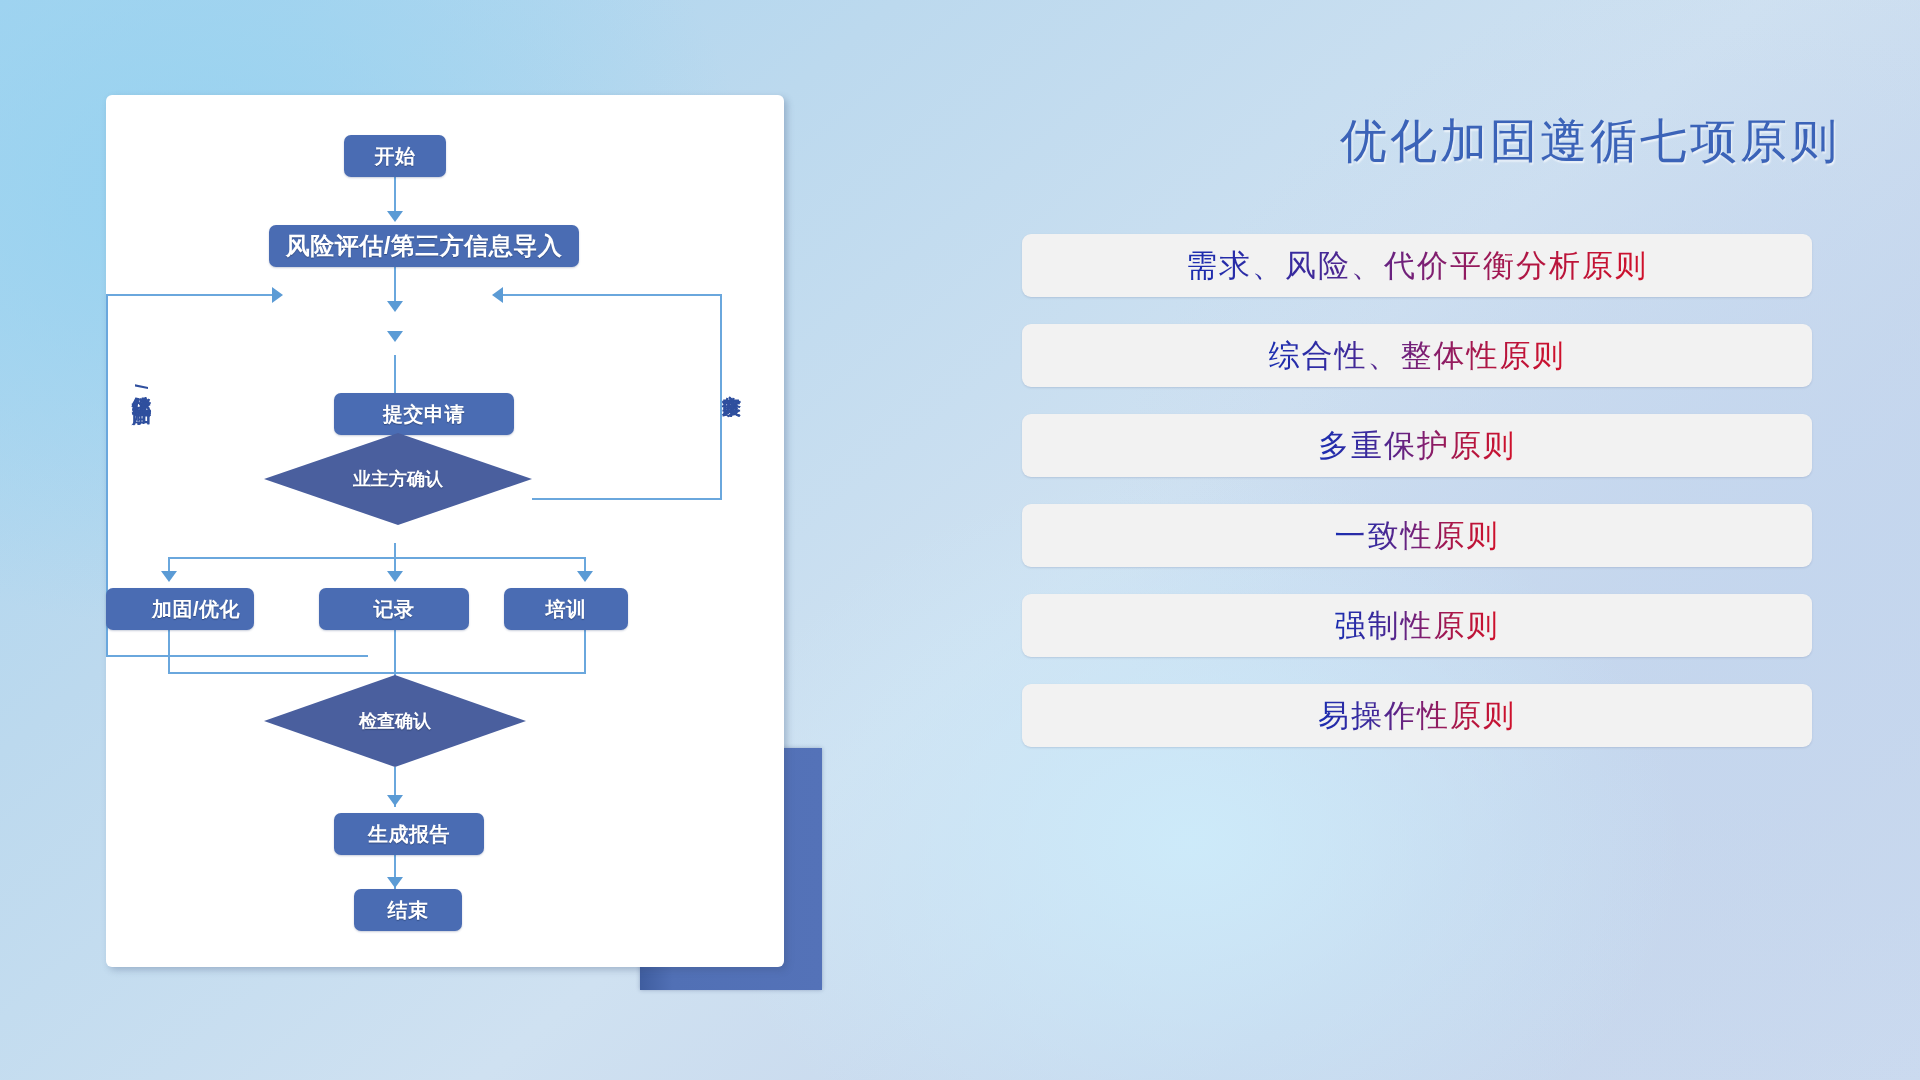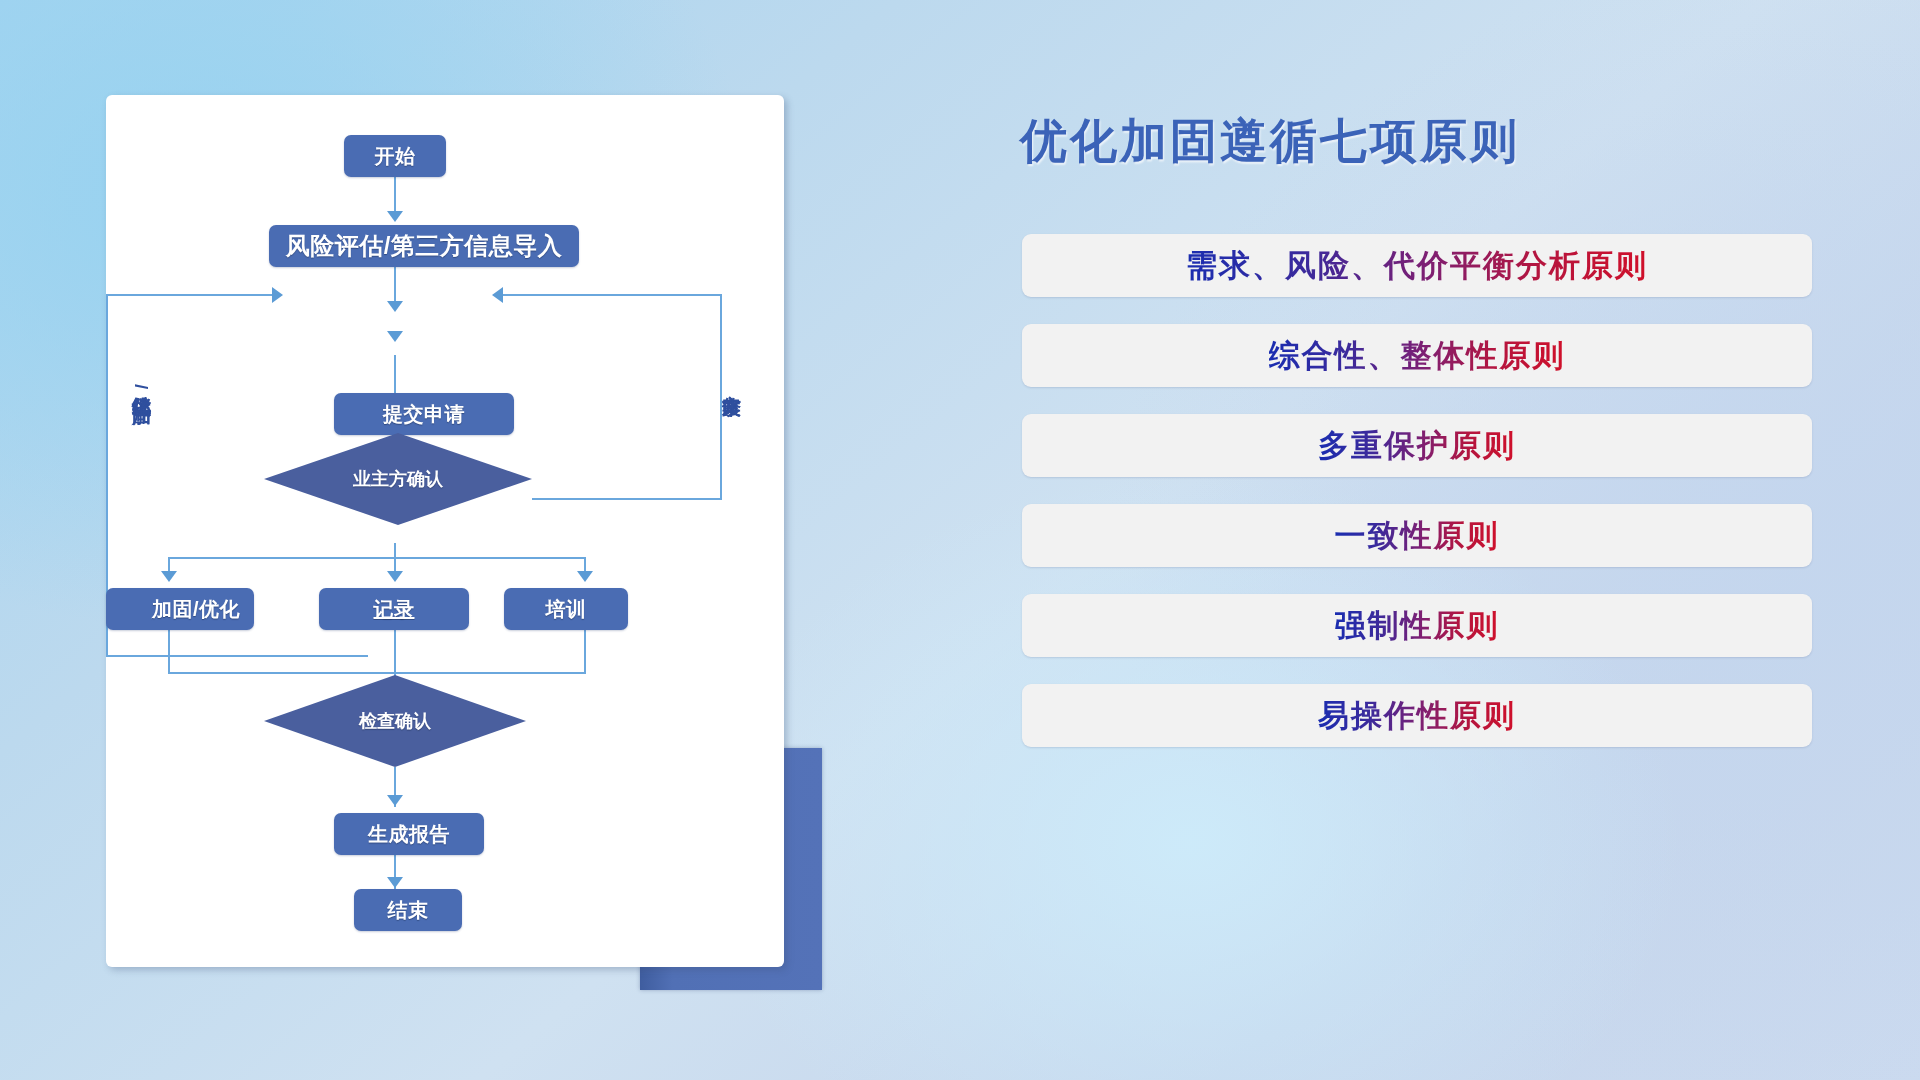--- a/index.html
+++ b/index.html
@@ -111,23 +111,23 @@
     line-height: 1.02;
     white-space: nowrap;
   }
   .vlabel.slash { text-orientation: mixed; }
 
   
   #right-title {
     position: absolute;
     left: 1020px; top: 110px;
     width: 820px;
-    text-align: left;
+    text-align: right;
     font-size: 47px;
-    font-weight: bold;
+    font-weight: normal;
     color: #3b63b8;
     letter-spacing: 3px;
     text-shadow: 1px 2px 2px rgba(255,255,255,0.75),
                  0 1px 0 rgba(120,150,200,0.35);
   }
 
   #principle-list {
     position: absolute;
     left: 1022px; top: 234px;
     width: 790px;
@@ -157,21 +157,21 @@
     content: "";
     position: absolute;
     inset: 0;
     border-radius: 9px;
     background: #f2f2f2;
     z-index: -1;
   }
 
   .principle-text {
     font-size: 31px;
-    font-weight: 700;
+    font-weight: 400;
     letter-spacing: 2px;
     background: linear-gradient(90deg, #1a2db0 0%, #3b2a9c 26%, #7d1f73 52%, #b4153f 76%, #d0102a 100%);
     -webkit-background-clip: text;
     background-clip: text;
     color: transparent;
     -webkit-text-fill-color: transparent;
     white-space: nowrap;
   }
 </style>
 </head>
@@ -234,21 +234,21 @@
 
     <div class="node" style="left:163px; top:130px; width:310px; height:42px; font-size:24px;">风险评估/第三方信息导入</div>
 
 
     <div class="node" style="left:228px; top:298px; width:180px; height:42px; font-size:20px;">提交申请</div>
 
     <div class="diamond" style="left:158px; top:338px; width:268px; height:92px; font-size:18px;">业主方确认</div>
 
     <div class="node" style="left:0px; top:493px; width:148px; height:42px; font-size:20px;padding-left:32px;">加固/优化</div>
 
-    <div class="node" style="left:213px; top:493px; width:150px; height:42px; font-size:20px;text-decoration:underline;">记录</div>
+    <div class="node" style="left:213px; top:493px; width:150px; height:42px; font-size:20px;">记录</div>
 
     <div class="node" style="left:398px; top:493px; width:124px; height:42px; font-size:20px;">培训</div>
 
     <div class="diamond" style="left:158px; top:580px; width:262px; height:92px; font-size:18px;">检查确认</div>
 
     <div class="node" style="left:228px; top:718px; width:150px; height:42px; font-size:20px;">生成报告</div>
 
     <div class="node" style="left:248px; top:794px; width:108px; height:42px; font-size:20px;">结束</div>
 
   </div>

